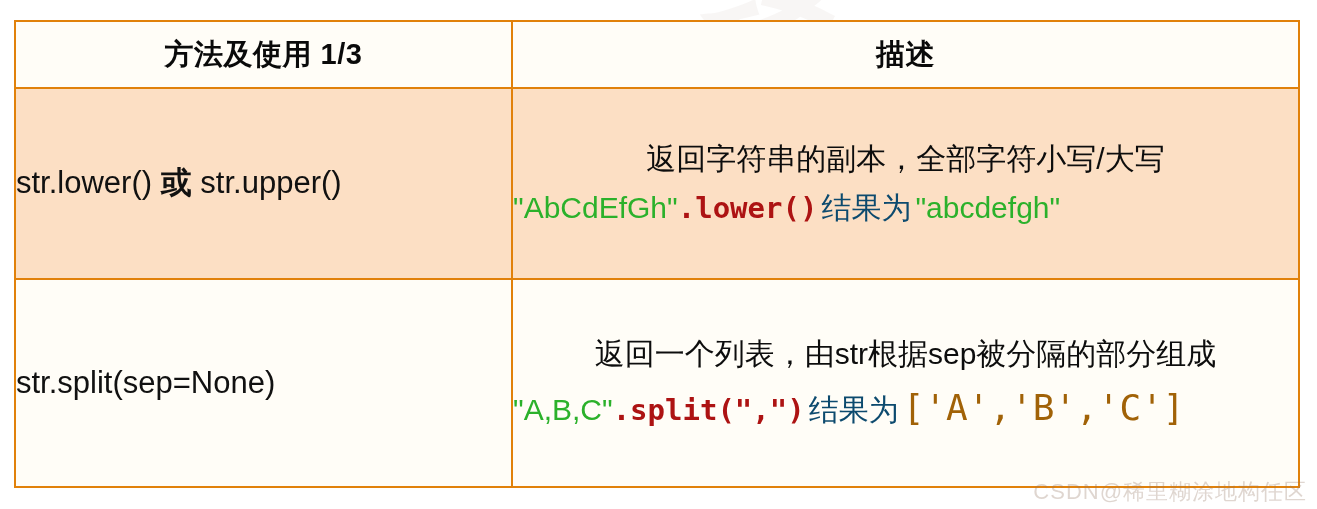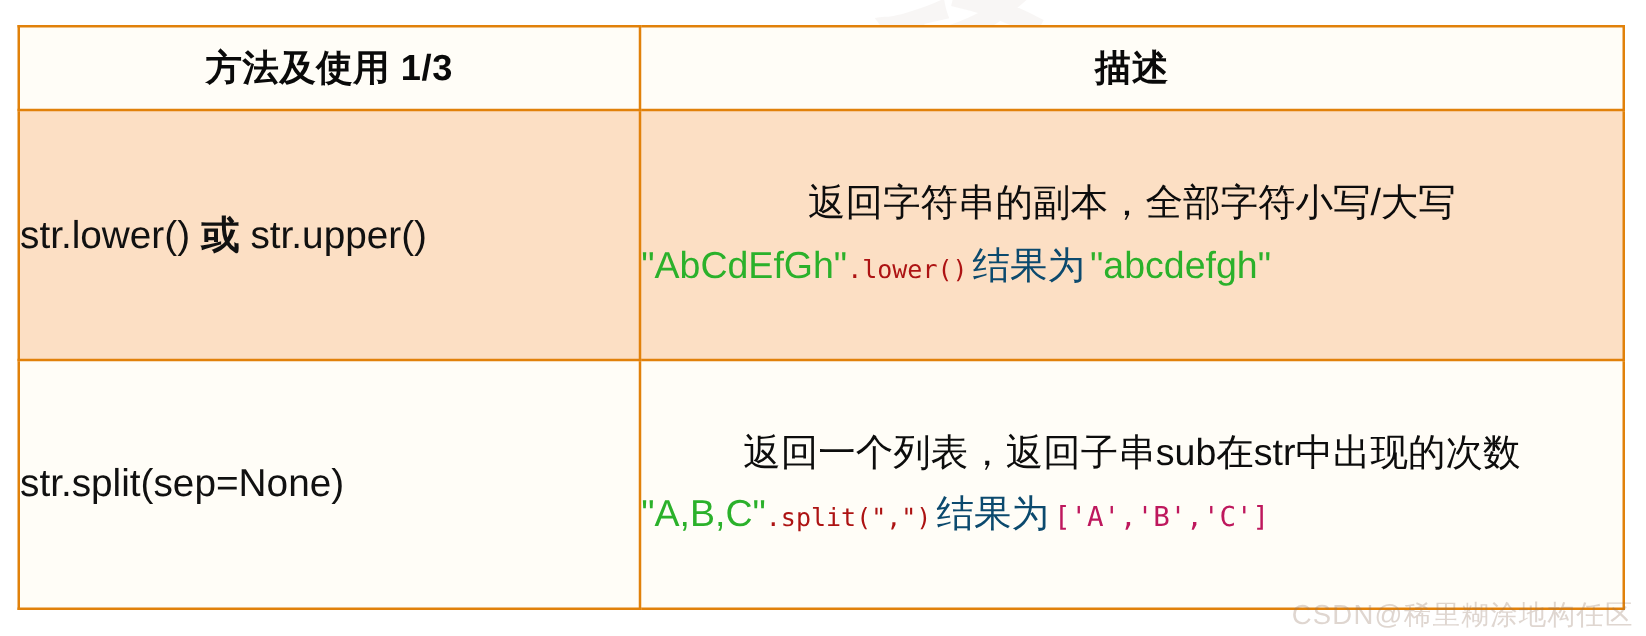--- a/index.html
+++ b/index.html
@@ -106,37 +106,37 @@
     line-height: 1.45;
     margin-top: 6px;
     white-space: nowrap;
   }
   .seg-str {
     color: #2bb12b;
     font-family: "Liberation Sans", "DejaVu Sans", sans-serif;
   }
   .seg-call {
     color: #ad1313;
-    font-weight: 400;
+    font-weight: 700;
     font-family: "DejaVu Sans Mono", "Liberation Mono", monospace;
-    font-size: 20px;
+    font-size: 29px;
   }
   .seg-result-label {
     color: #0c4a6e;
     font-family: "Liberation Sans", "DejaVu Sans", sans-serif;
     padding: 0 4px;
   }
   .seg-out-text {
     color: #2bb12b;
     font-family: "Liberation Sans", "DejaVu Sans", sans-serif;
   }
   .seg-out-mono {
-    color: #be185d;
+    color: #a16207;
     font-family: "DejaVu Sans Mono", "Liberation Mono", monospace;
-    font-size: 22px;
+    font-size: 36px;
   }
   .seg-out-num {
     color: #e01c1c;
     font-family: "Liberation Sans", "DejaVu Sans", sans-serif;
   }
 
   
   #corner-watermark {
     position: absolute;
     right: 10px;
@@ -183,21 +183,21 @@
         </td>
       </tr>
 
       <tr class="row-even">
         <td class="method-cell">
           <span>str.split(sep=None)</span>
           <span class="kw-or"></span>
           <span></span>
         </td>
         <td class="desc-cell">
-          <div class="desc-line1">返回一个列表，返回子串sub在str中出现的次数</div>
+          <div class="desc-line1">返回一个列表，由str根据sep被分隔的部分组成</div>
           <div class="desc-line2">
             <span class="seg-str">"A,B,C"</span><span class="seg-call">.split(",")</span><span class="seg-result-label">结果为</span><span class="seg-out-mono">['A','B','C']</span>
           </div>
         </td>
       </tr>
 
     </tbody>
   </table>
 </div>
 

